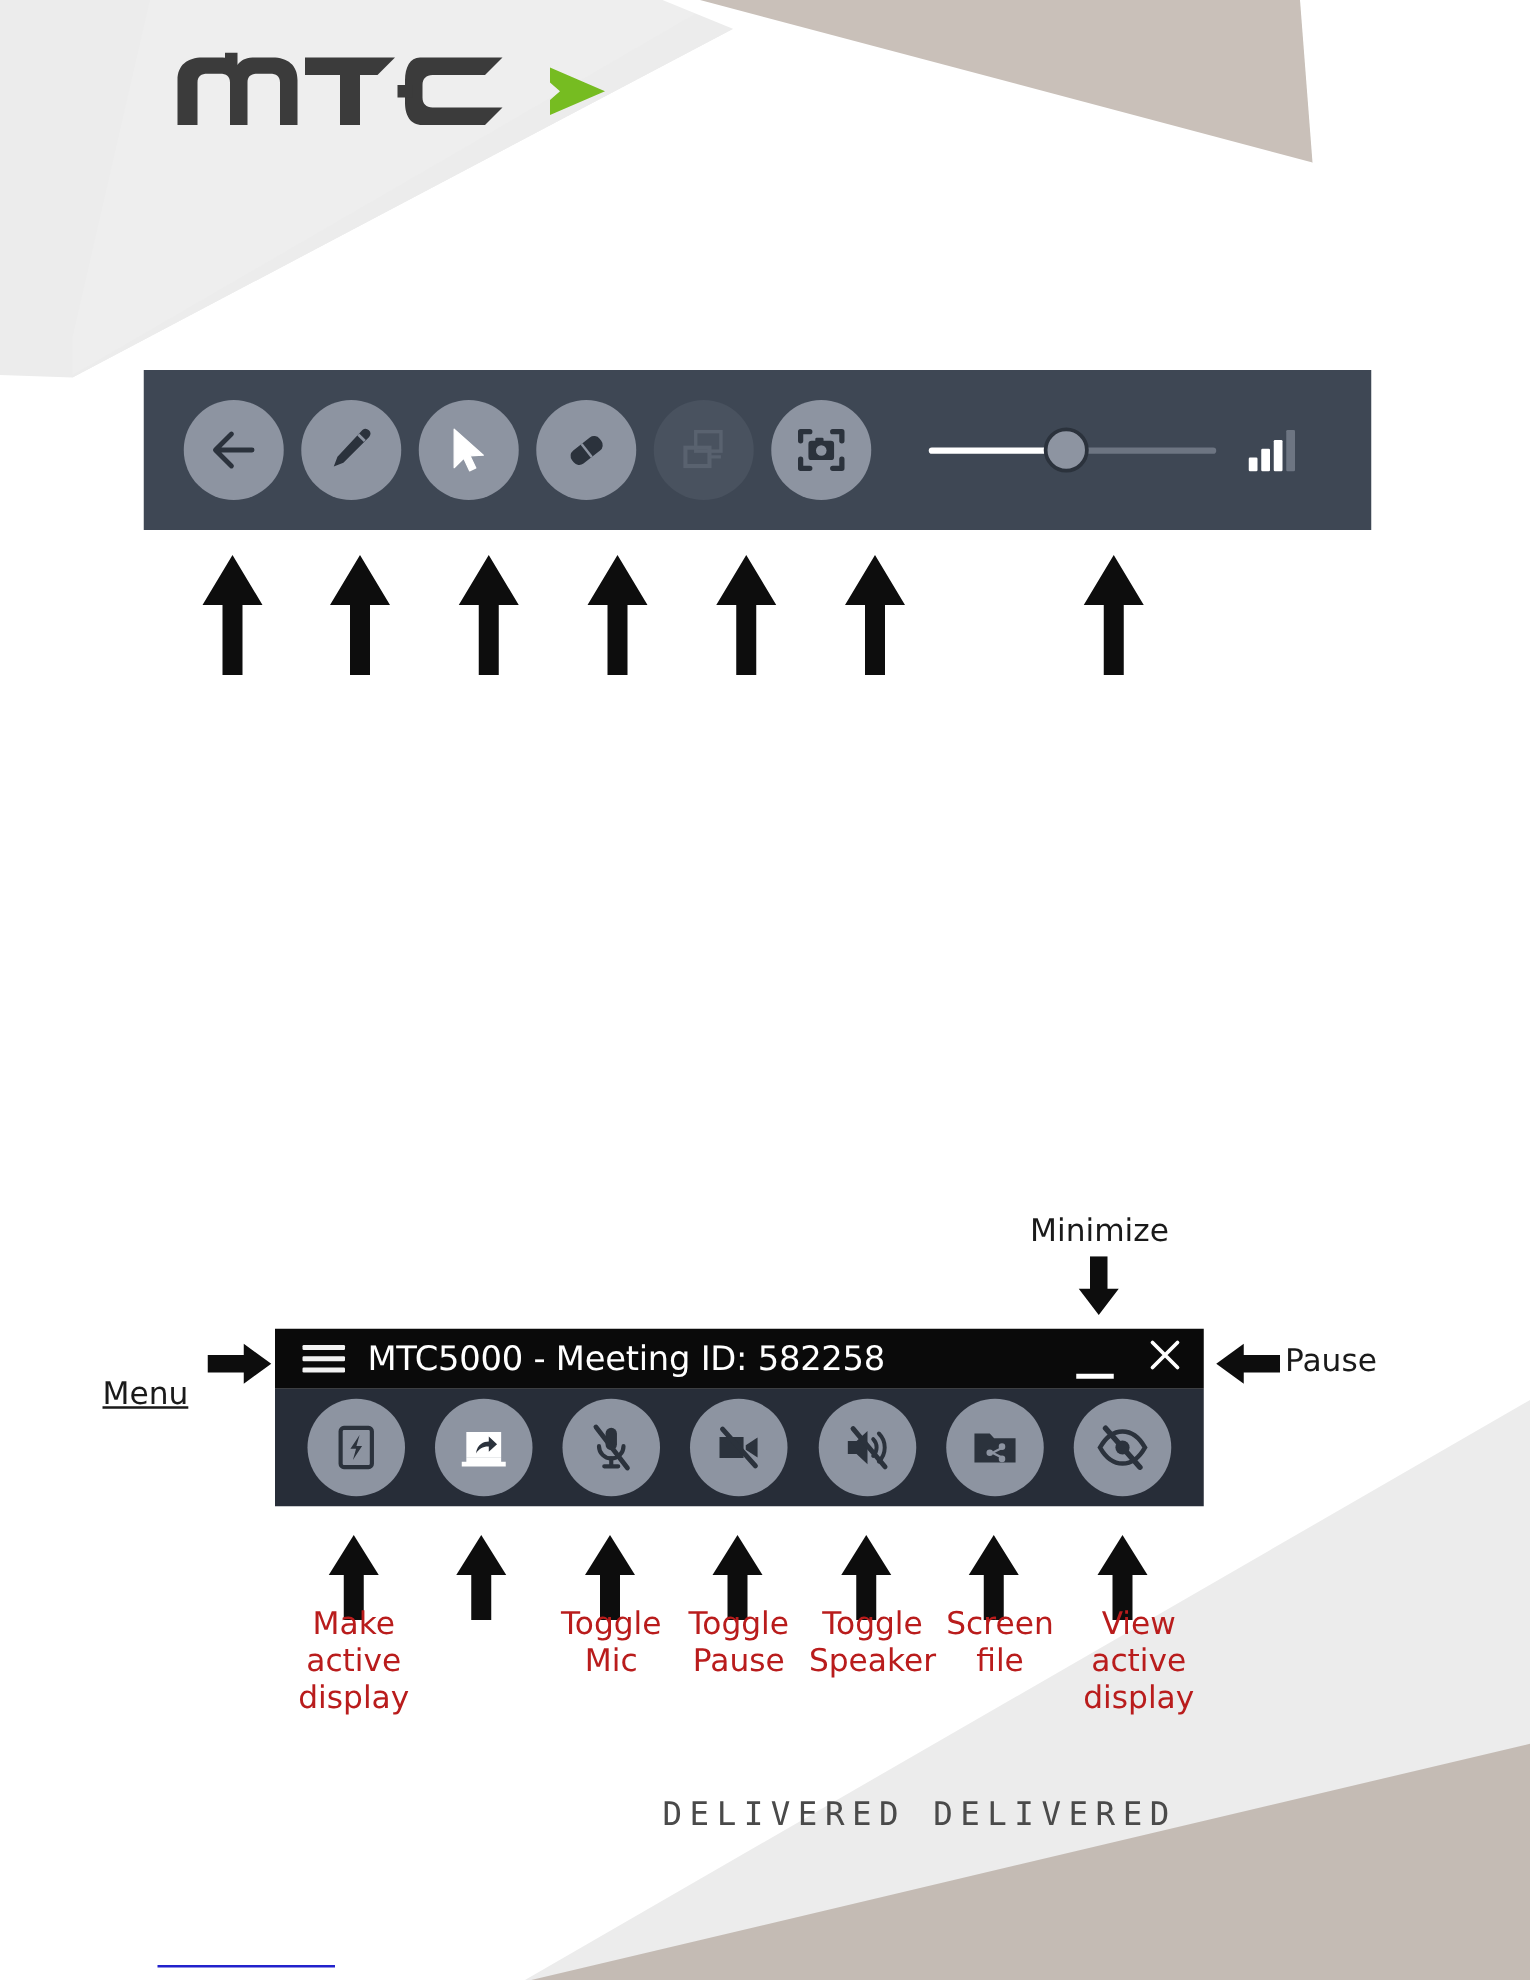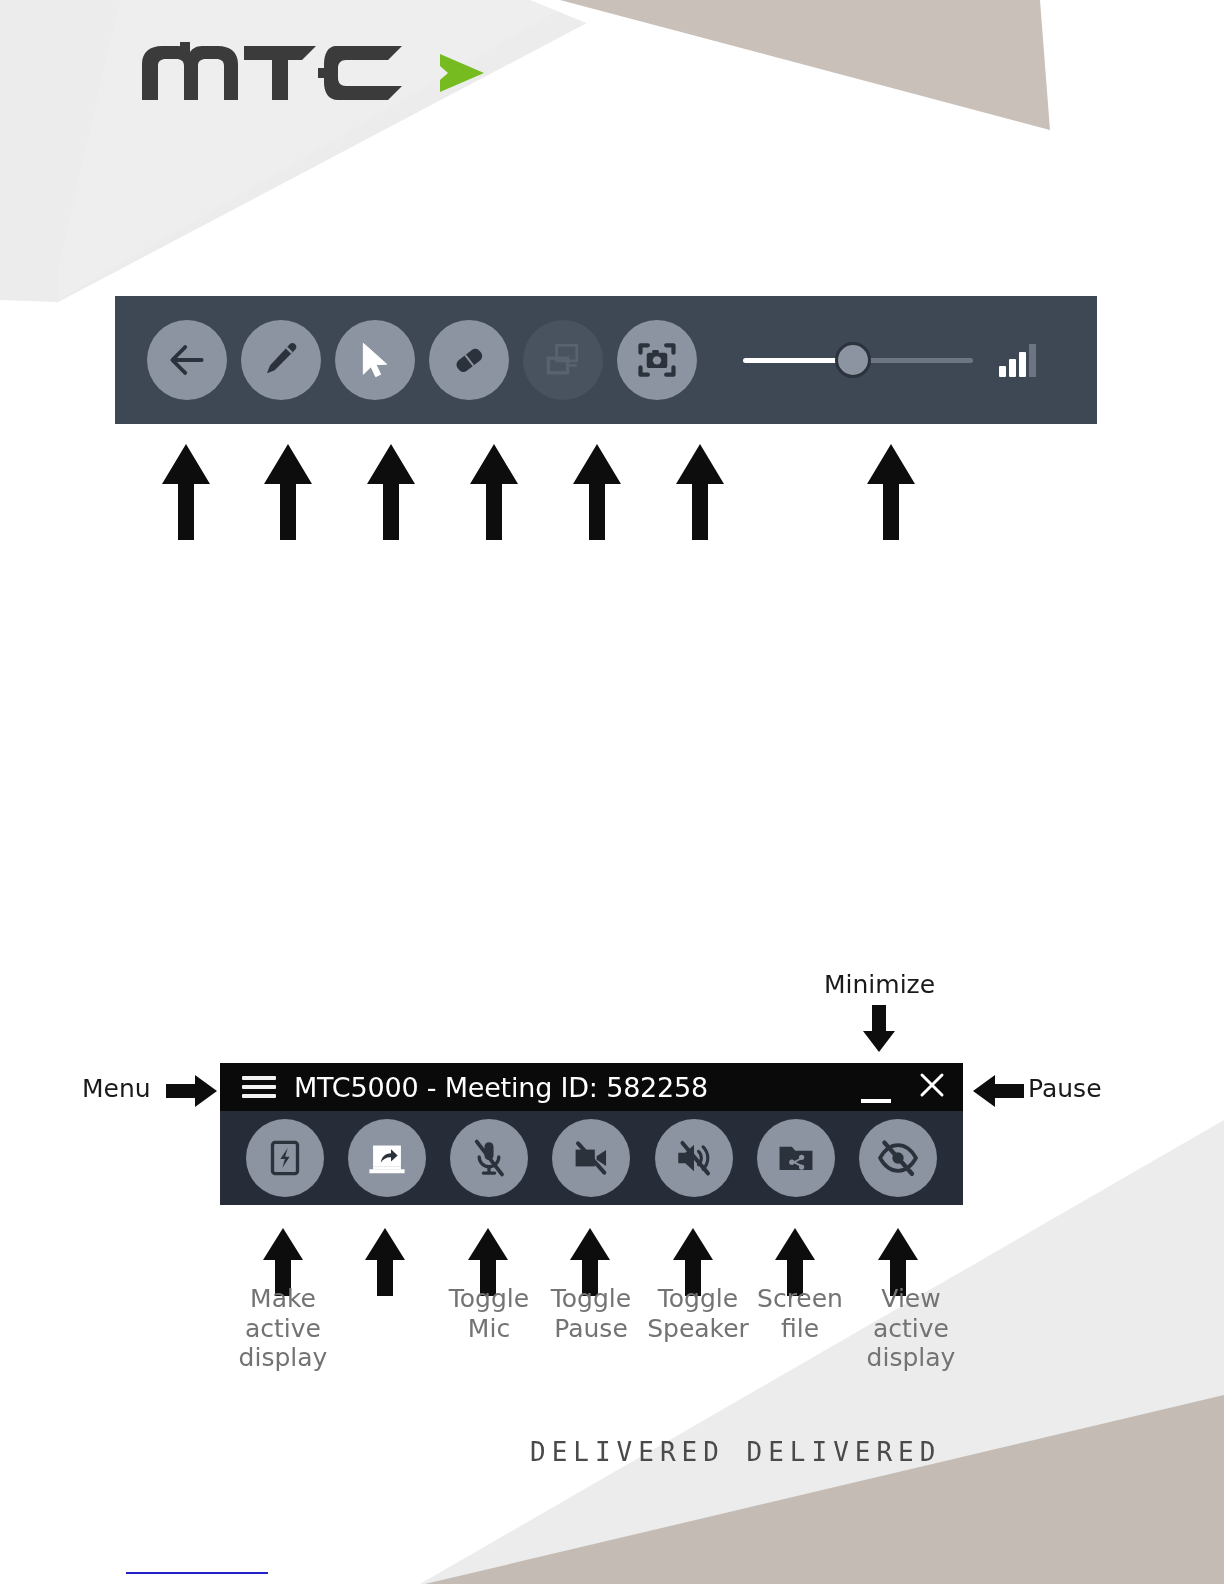--- a/index.html
+++ b/index.html
@@ -75,21 +75,21 @@
   .tb2{height:94px;background:#272d38;display:flex;align-items:center;justify-content:space-around;padding:0 14px;box-sizing:border-box;}
   .circ2{
     width:78px;height:78px;border-radius:50%;background:#8d94a1;
     display:flex;align-items:center;justify-content:center;flex:0 0 auto;
   }
 
   
   .arrows2{position:absolute;left:0;top:1228px;width:1224px;height:70px;}
   .labels2{position:absolute;left:0;top:1284px;width:1224px;height:110px;}
   .lbl{
-    position:absolute;text-align:center;color:#737373;font-size:25px;line-height:1.18;
+    position:absolute;text-align:center;color:#b91c1c;font-size:25px;line-height:1.18;
     font-family:"DejaVu Sans","Liberation Sans",sans-serif;
   }
 
   
   .tagline{
     position:absolute;left:530px;top:1437px;color:#4a4a4a;font-size:26px;
     letter-spacing:6px;font-family:"DejaVu Sans Mono","Liberation Mono",monospace;
     white-space:nowrap;
   }
   .blueline{position:absolute;left:126px;top:1572px;width:142px;height:2px;background:#2222cc;}
@@ -228,21 +228,21 @@
         </g>
     </g>
   </svg>
 </div>
 
 <div class="callout" style="left:824px;top:970px;">Minimize</div>
 <svg style="position:absolute;left:862px;top:1005px;" width="34" height="48" viewBox="0 0 34 48">
   <polygon points="10,0 24,0 24,26 33,26 17,47 1,26 10,26" fill="#0d0d0d"></polygon>
 </svg>
 
-<div class="callout" style="left:82px;top:1074px;">Menu</div>
+<div class="callout" style="left:82px;top:1100px;text-decoration:underline;">Menu</div>
 <svg style="position:absolute;left:166px;top:1074px;" width="52" height="34" viewBox="0 0 52 34">
   <polygon points="0,10 29,10 29,1 51,17 29,33 29,24 0,24" fill="#0d0d0d"></polygon>
 </svg>
 
 <svg style="position:absolute;left:972px;top:1074px;" width="52" height="34" viewBox="0 0 52 34">
   <polygon points="52,10 23,10 23,1 1,17 23,33 23,24 52,24" fill="#0d0d0d"></polygon>
 </svg>
 <div class="callout" style="left:1028px;top:1074px;">Pause</div>
 
 <div class="window">

